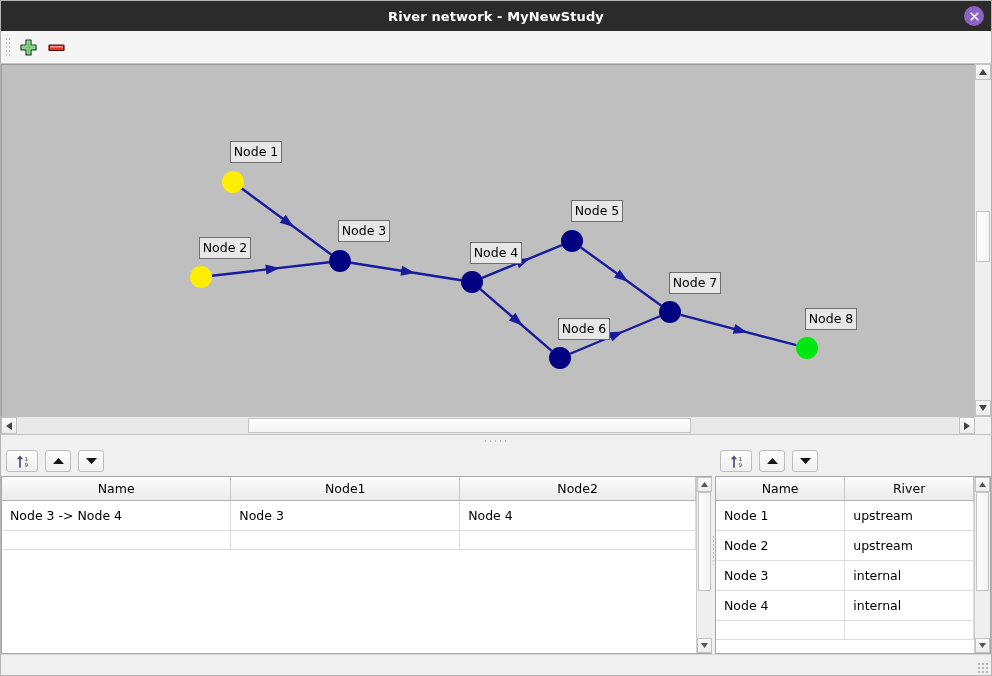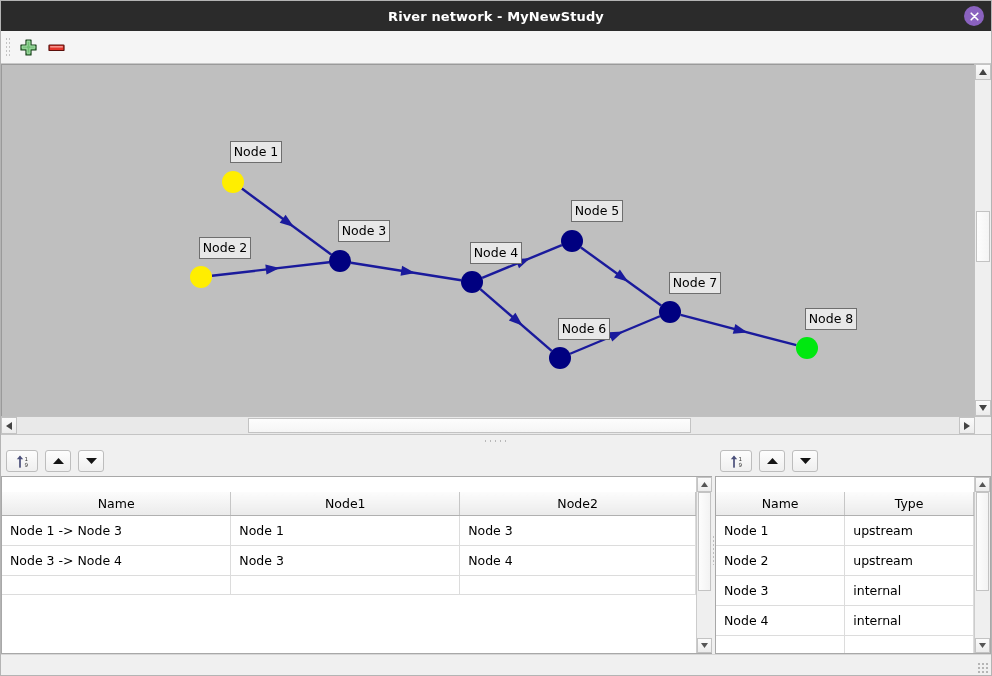--- a/index.html
+++ b/index.html
@@ -260,21 +260,20 @@
     border: 1px solid #a8a8a8;
     border-right: none;
     box-sizing: border-box;
     overflow: hidden;
   }
   .pane-right .table-holder { border-right: 1px solid #a8a8a8; }
   .tbl-scrollarea {
     flex: 1 1 auto;
     min-width: 0;
     overflow: hidden;
-    margin-top: 15px;
   }
   table.grid {
     width: 100%;
     border-collapse: collapse;
     table-layout: fixed;
     font-size: 12.5px;
   }
   table.grid th {
     height: 23px;
     background: linear-gradient(#fcfcfc, #ebebeb);
@@ -524,25 +523,20 @@
               </colgroup>
             <thead>
                 <tr id="branch-head">
                   <th>Name</th>
                   <th>Node1</th>
                   <th>Node2</th>
                 </tr>
               </thead>
             <tbody id="branch-body">
                 <tr>
-                  <td>Node 1 -&gt; Node 3</td>
-                  <td>Node 1</td>
-                  <td>Node 3</td>
-                </tr>
-                <tr>
                   <td>Node 3 -&gt; Node 4</td>
                   <td>Node 3</td>
                   <td>Node 4</td>
                 </tr>
                 <tr class="blank">
                   <td></td>
                   <td></td>
                   <td></td>
                 </tr>
               </tbody>
@@ -594,21 +588,21 @@
       <div class="table-holder">
         <div class="tbl-scrollarea">
           <table class="grid">
             <colgroup>
                 <col style="width:50%">
                 <col style="width:50%">
               </colgroup>
             <thead>
                 <tr id="node-head">
                   <th>Name</th>
-                  <th>Type</th>
+                  <th>River</th>
                 </tr>
               </thead>
             <tbody id="node-body">
                 <tr>
                   <td>Node 1</td>
                   <td>upstream</td>
                 </tr>
                 <tr>
                   <td>Node 2</td>
                   <td>upstream</td>

